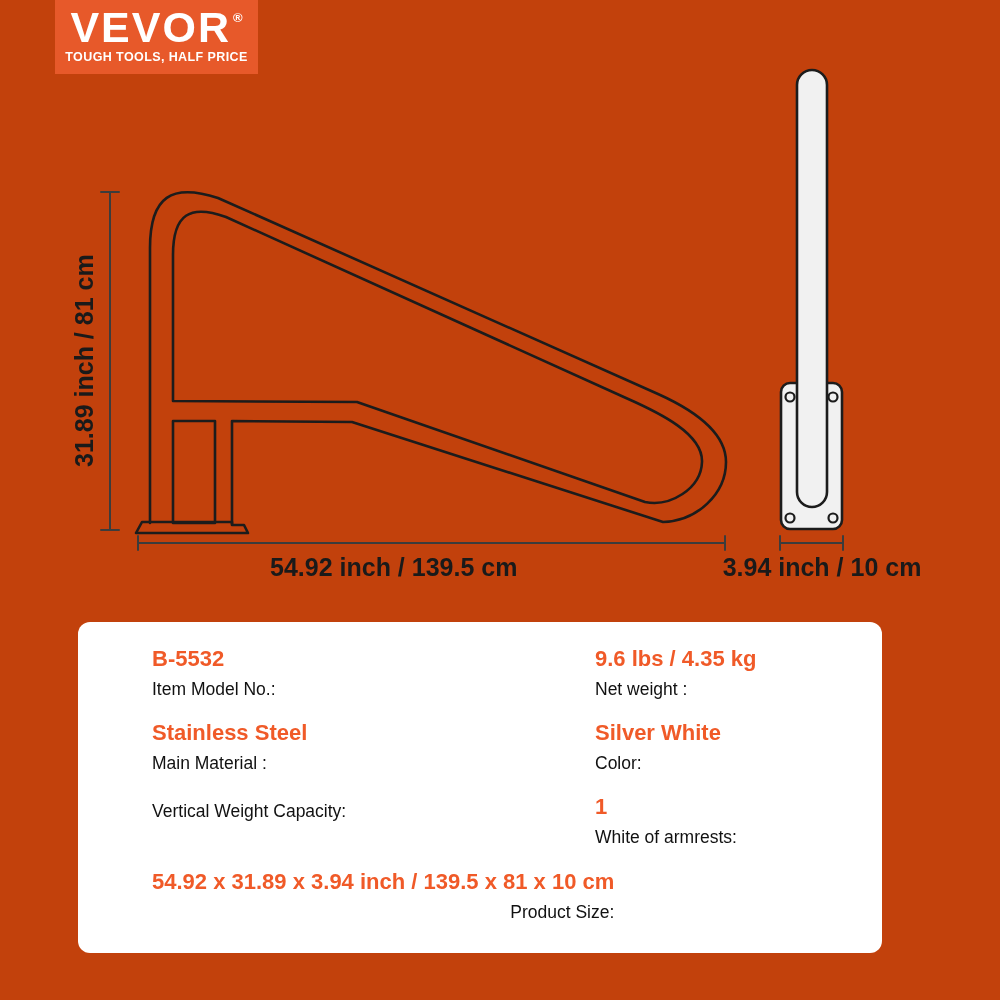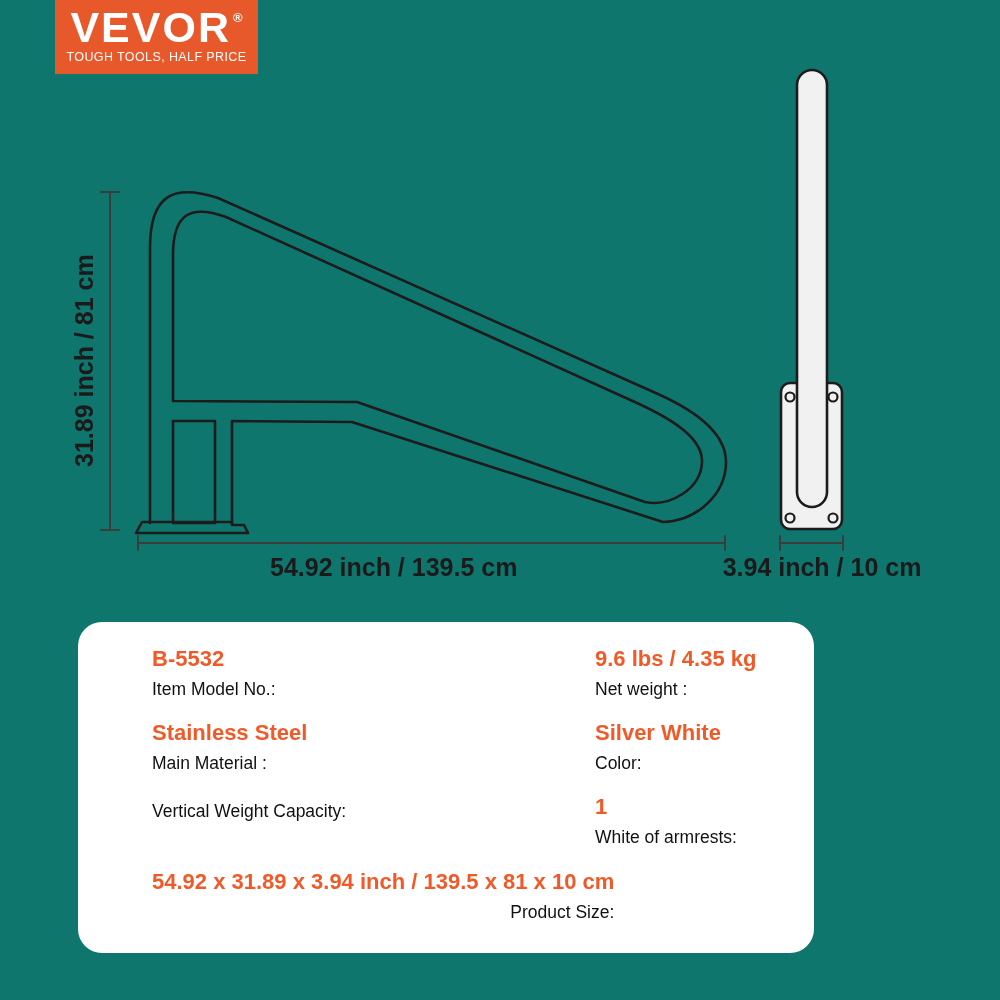--- a/index.html
+++ b/index.html
@@ -1,50 +1,50 @@
 <!DOCTYPE html>
 <html><head>
 <meta charset="utf-8">
 <style>
   html,body { margin:0; padding:0; }
   .stage {
     position:relative; width:1000px; height:1000px;
-    background:#0f766e; overflow:hidden;
+    background:#c2410c; overflow:hidden;
     font-family:"Liberation Sans", sans-serif;
     color:#1a1a1a;
   }
   
   .logo {
     position:absolute; left:55px; top:0; width:203px; height:74px;
     background:#e7592a; color:#ffffff; text-align:center;
   }
   .logo-word {
     font-size:43px; font-weight:bold; line-height:1;
     letter-spacing:2px; padding-top:6px;
   }
   .logo-reg { font-size:13px; vertical-align:20px; letter-spacing:0; margin-left:2px; }
   .logo-tag {
-    font-size:12.5px; font-weight:normal; letter-spacing:0.4px; margin-top:1px;
+    font-size:12.5px; font-weight:bold; letter-spacing:0.4px; margin-top:1px;
   }
   
   svg.diagram { position:absolute; left:0; top:0; }
   .dim-label {
     position:absolute; font-size:25px; font-weight:bold;
     text-align:center; white-space:nowrap; color:#1a1a1a;
   }
   .dim-label.vertical {
     left:-22px; top:349px; width:212px; height:24px; line-height:24px;
     transform:rotate(-90deg);
   }
   .dim-label.width  { left:270px; top:553px; width:220px; }
   .dim-label.depth  { left:712px; top:553px; width:220px; }
   
   .card {
-    position:absolute; left:78px; top:622px; width:736px; height:331px;
-    background:#ffffff; border-radius:24px;
+    position:absolute; left:78px; top:622px; width:804px; height:331px;
+    background:#ffffff; border-radius:12px;
   }
   .spec { position:absolute; white-space:nowrap; }
   .spec .value { font-size:22px; font-weight:bold; color:#f05a28; line-height:26px; }
   .spec .label { font-size:17.5px; color:#111111; margin-top:7px; line-height:20px; }
   .pos-model    { left:74px;  top:24px;  }
   .pos-weight   { left:517px; top:24px;  }
   .pos-material { left:74px;  top:98px;  }
   .pos-color    { left:517px; top:98px;  }
   .pos-capacity { left:74px;  top:172px; }
   .pos-armrests { left:517px; top:172px; }

